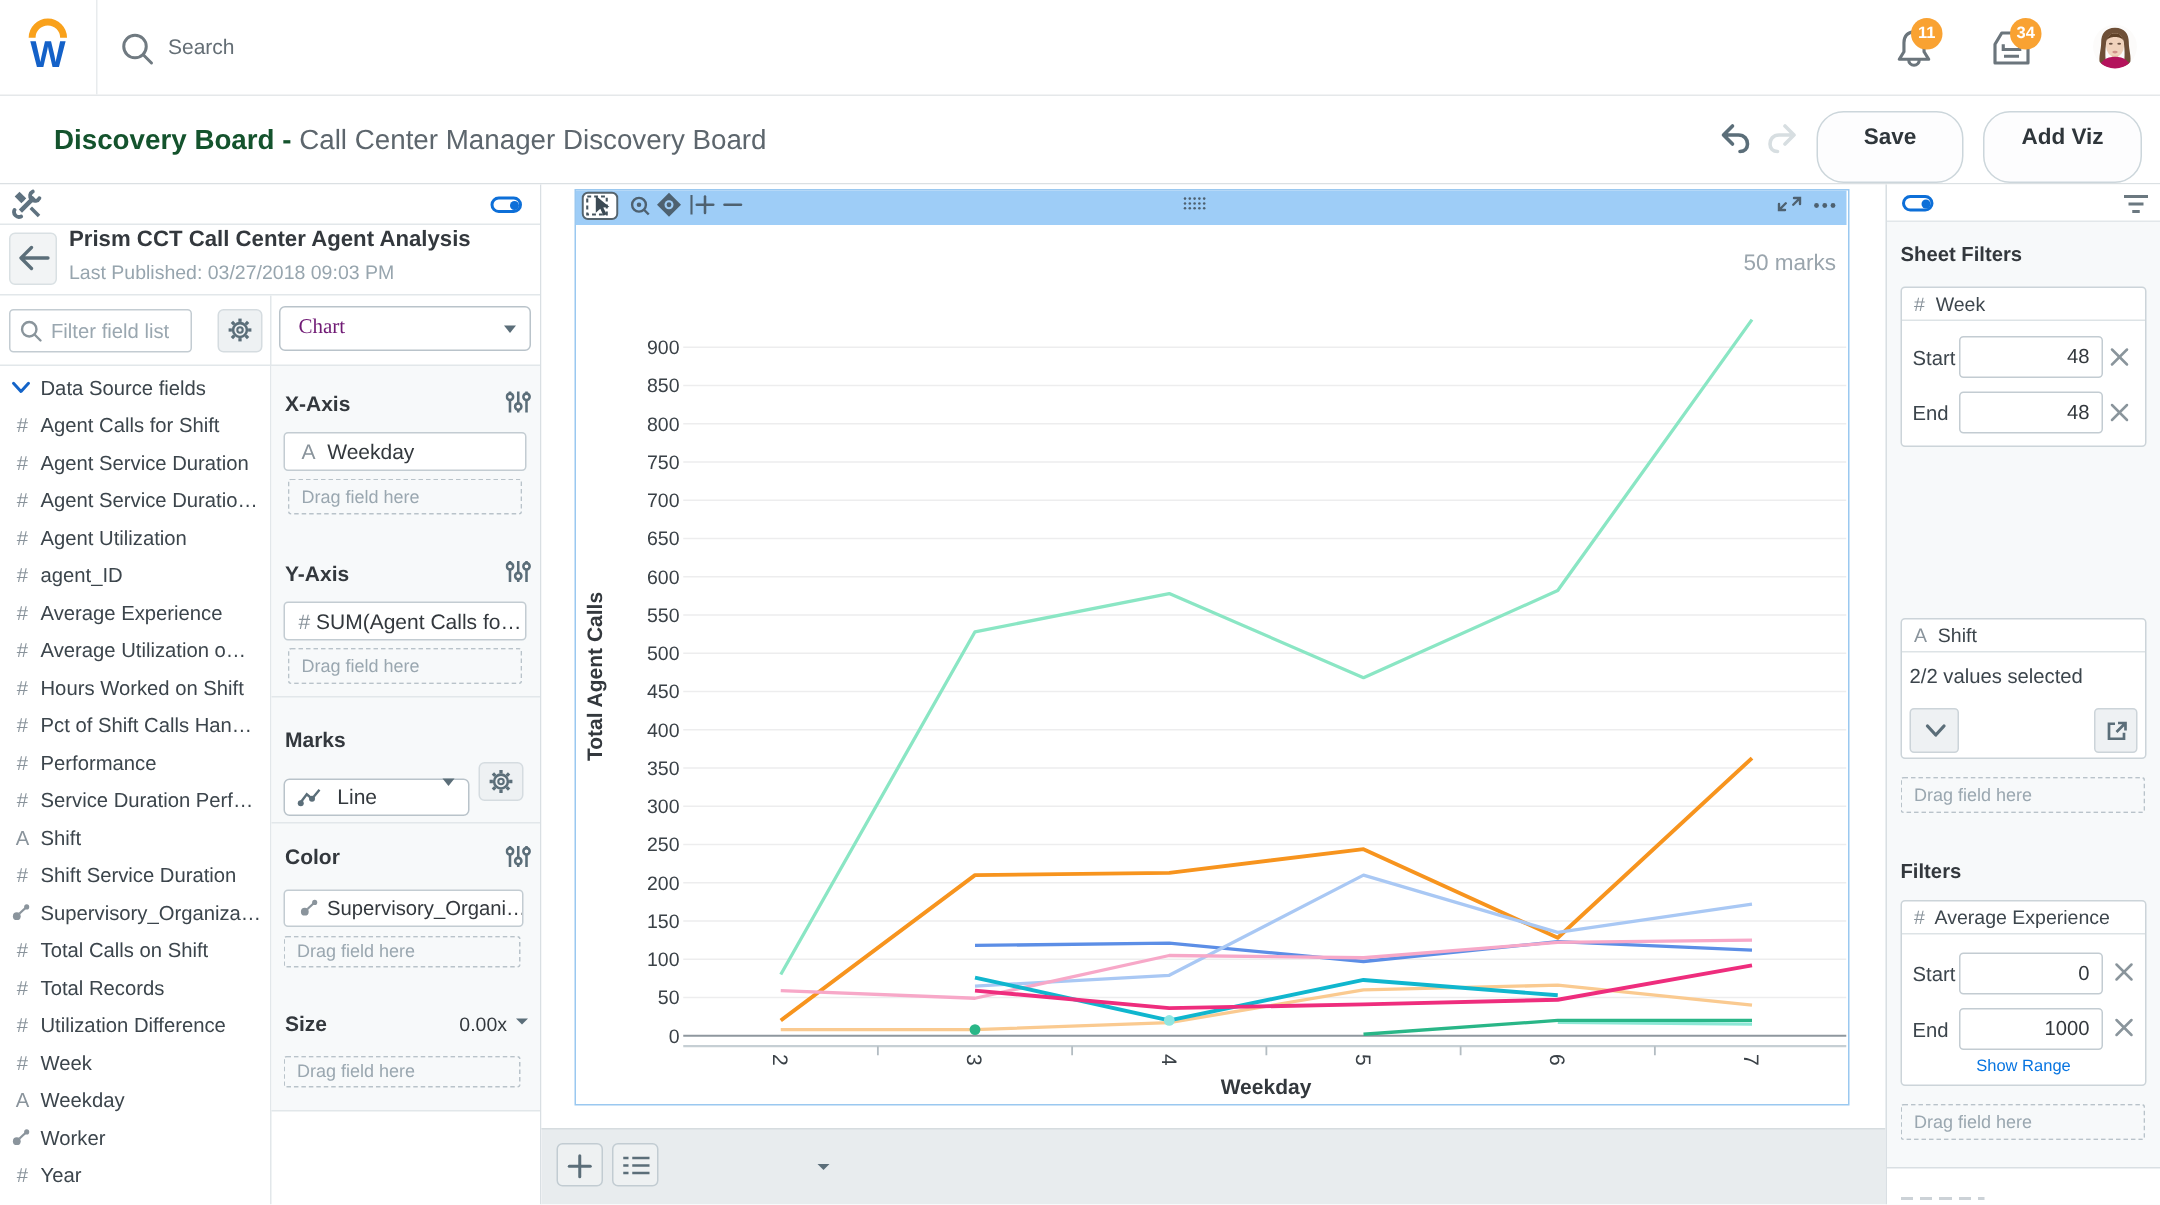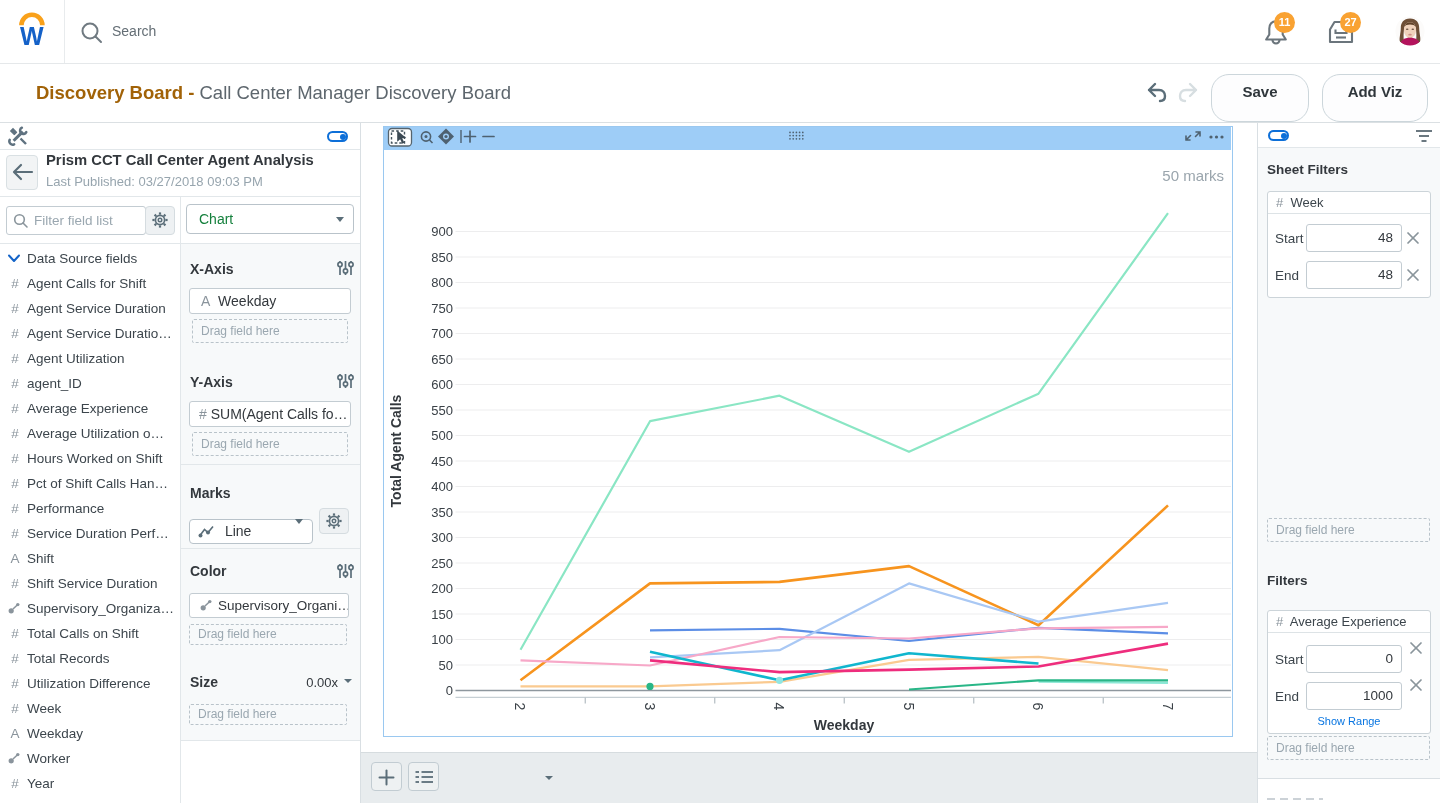--- a/index.html
+++ b/index.html
@@ -6,42 +6,42 @@
 .abs{position:absolute;}
 #page{position:relative;width:1440px;height:803px;}
 
 #topbar{left:0;top:0;width:1440px;height:64px;background:#fff;border-bottom:1px solid #e5e8ea;}
 #logodiv{left:64px;top:0;width:1px;height:63px;background:#e8ebed;}
 #searchtxt{left:112px;top:0;height:63px;line-height:63px;font-size:14px;color:#646e75;}
 .badge{position:absolute;width:21px;height:21px;border-radius:50%;background:#f9a232;color:#fff;font-size:11px;font-weight:bold;text-align:center;line-height:21px;}
 
 #titlebar{left:0;top:64px;width:1440px;height:59px;background:#fff;border-bottom:1px solid #dbe0e3;}
 #dbtitle{left:36px;top:0;height:58px;line-height:58px;font-size:18.5px;color:#5d666d;}
-#dbtitle b{color:#a16207;}
+#dbtitle b{color:#14532d;}
 .pill{position:absolute;top:74px;height:48px;border:1px solid #ccd6db;border-radius:18px;background:#fdfdfe;font-size:15px;font-weight:bold;color:#2f363b;text-align:center;line-height:34px;}
 
 #leftpanel{left:0;top:123px;width:361px;height:680px;background:#fff;border-right:1px solid #d9dfe3;}
 #lrow1{left:0;top:0;width:360px;height:27px;border-bottom:1px solid #e2e7ea;}
 #lrow2{left:0;top:27px;width:360px;height:47px;border-bottom:1px solid #e2e7ea;}
 .toggle{position:absolute;width:21px;height:11px;border:2px solid #0d6fd8;border-radius:6px;background:#fff;}
 .toggle i{position:absolute;right:0.5px;top:0.5px;width:6px;height:6px;border-radius:50%;background:#0d6fd8;}
 #backbtn{left:6px;top:32px;width:32px;height:35px;background:#f2f4f5;border:1px solid #d9e0e3;border-radius:4px;}
 #ltitle{left:46px;top:29px;font-size:14.8px;font-weight:bold;color:#33383d;}
 #lsub{left:46px;top:51px;font-size:13px;color:#97a5ae;}
-#fsearch{left:6px;top:83px;width:140px;height:29px;border:1px solid #c3ccd2;border-radius:3px;background:#fff;text-align:right;}
+#fsearch{left:6px;top:83px;width:122px;height:29px;border:1px solid #c3ccd2;border-radius:3px;background:#fff;text-align:right;}
 #fsearch span{position:absolute;left:27px;top:0;line-height:27px;font-size:13.5px;color:#9aa7b0;}
 #gearbtn{left:145px;top:83px;width:30px;height:29px;background:#eef1f3;border:1px solid #d5dce0;border-radius:4px;}
 #hdiv1{left:0;top:120px;width:360px;height:1px;background:#e2e7ea;}
 #vdiv1{left:180px;top:74px;width:1px;height:606px;background:#e2e7ea;}
 .frow{position:absolute;left:0;height:25px;line-height:25px;font-size:13.5px;color:#3c454c;white-space:nowrap;}
 .frow .fi{position:absolute;left:8px;top:0;width:14px;height:25px;line-height:25px;text-align:center;color:#8a949c;font-size:13.5px;}
 .frow .ft{position:absolute;left:27px;top:0;}
 
 #cfgbg{left:181px;top:121px;width:179px;height:496px;background:#f7f9fa;}
-#chartdd{left:186px;top:81px;width:168px;height:30px;border:1px solid #b9c3ca;border-radius:4px;background:#fff;font-size:14px;color:#15803d;line-height:28px;text-indent:12px;}
+#chartdd{left:186px;top:81px;width:168px;height:30px;border:1px solid #b9c3ca;border-radius:4px;background:#fff;font-size:14px;color:#701a75;line-height:28px;text-indent:12px;font-family:Liberation Serif, serif;}
 .caret{position:absolute;width:0;height:0;border-left:4.5px solid transparent;border-right:4.5px solid transparent;border-top:5px solid #5b6e79;}
 .sechead{position:absolute;font-size:14px;font-weight:bold;color:#33383d;}
 .finput{position:absolute;background:#fff;border:1px solid #c3ccd2;border-radius:3px;font-size:14px;color:#33383d;white-space:nowrap;overflow:hidden;}
 .finput .ico{color:#8a949c;}
 .dragbox{position:absolute;border:1px dashed #b9c3ca;border-radius:2px;font-size:12px;color:#9aa7b0;text-indent:8px;}
 .hline{position:absolute;height:1px;background:#e2e7ea;}
 
 #center{left:361px;top:123px;width:896px;height:680px;background:#fff;}
 #panel{left:22px;top:3px;width:850px;height:611px;border:1.5px solid #9ac8f0;background:#fff;}
 #ptoolbar{left:0;top:0;width:847px;height:22.5px;background:#9ecdf7;}
@@ -107,21 +107,21 @@
 <svg class="abs" style="left:1263px;top:18px" width="26" height="28">
       <path d="M13,3.2 C8.8,3.2 6.3,6.2 6.3,10.5 L6.3,16.5 L3.2,21.5 L22.8,21.5 L19.7,16.5 L19.7,10.5 C19.7,6.2 17.2,3.2 13,3.2 Z" fill="none" stroke="#6b757c" stroke-width="2.1" stroke-linejoin="round"></path>
       <path d="M9.5,22 a3.5,3.5 0 0 0 7,0" fill="none" stroke="#6b757c" stroke-width="2.1"></path>
     </svg>
 <div class="badge abs" style="left:1274px;top:12px;">11</div>
 <svg class="abs" style="left:1328px;top:20px" width="27" height="24">
       <path d="M2,9.5 L6.5,2 L20,2 L24,9.5 L24,22 L2,22 Z" fill="none" stroke="#6b757c" stroke-width="2.1" stroke-linejoin="round"></path>
       <path d="M7.5,9.5 L7.5,13 L18.5,13 L18.5,9.5" fill="none" stroke="#6b757c" stroke-width="2.1"></path>
       <line x1="8" y1="17.5" x2="18" y2="17.5" stroke="#6b757c" stroke-width="2.1"></line>
     </svg>
-<div class="badge abs" style="left:1340px;top:12px;">27</div>
+<div class="badge abs" style="left:1340px;top:12px;">34</div>
 <svg class="abs" style="left:1395px;top:16px" width="30" height="30">
 <defs>
         <clipPath id="av">
           <circle cx="15" cy="15" r="14.6"></circle>
         </clipPath>
       </defs>
 <g clip-path="url(#av)">
         <rect width="30" height="30" fill="#fcfbfa"></rect>
 <path d="M15,2.5 C8.5,2.5 5.8,6.8 5.8,12 C5.8,17.5 3.8,22 5,26.5 L9.4,28.5 C8.2,22.5 8.4,15 9.6,11 C10.8,7.2 19.2,7.2 20.4,11 C21.6,15 21.8,22.5 20.6,28.5 L25,26.5 C26.2,22 24.2,17.5 24.2,12 C24.2,6.8 21.5,2.5 15,2.5 Z" fill="#6e4f37"></path>
 <ellipse cx="15" cy="14" rx="6.1" ry="8" fill="#f0d2bc"></ellipse>
@@ -482,23 +482,34 @@
   <div class="rinput" style="top:32px;">48</div>
   <div class="rlabel" style="top:76px;">End</div>
   <div class="rinput" style="top:69px;">48</div>
 </div>
 <svg class="abs" style="left:148px;top:108px" width="14" height="14">
         <use href="#xic"></use>
       </svg>
 <svg class="abs" style="left:148px;top:145px" width="14" height="14">
         <use href="#xic"></use>
       </svg>
+<div class="rbox abs" style="top:289px;height:94px;">
+  <div class="rbhead"><span class="ico" style="color:#8a949c;margin-left:8px;">A</span>&nbsp; Shift</div>
+  <div class="rlabel" style="top:30px;left:5px;">2/2 values selected</div>
+  <div class="sqbtn" style="left:5px;top:59px;"><svg style="margin:9px 0 0 9px" width="16" height="11">
+            <path d="M2,2 L7.5,8 L13,2" fill="none" stroke="#5b6e79" stroke-width="2.2" stroke-linecap="round" stroke-linejoin="round"></path>
+          </svg></div>
+  <div class="sqbtn" style="left:128px;top:59px;width:29px;"><svg style="margin:7px 0 0 7px" width="15" height="15">
+            <path d="M6,2.5 L2,2.5 L2,12.5 L12,12.5 L12,8.5" fill="none" stroke="#5b6e79" stroke-width="1.8"></path>
+            <path d="M8,2 L13,2 L13,7 M12.5,2.5 L7,8" fill="none" stroke="#5b6e79" stroke-width="1.8"></path>
+          </svg></div>
+</div>
 <div class="dragbox abs" style="left:9px;top:394.5px;width:163px;height:24px;line-height:22px;">Drag field here</div>
 <div class="rhead abs" style="top:450px;">Filters</div>
-<div class="rbox abs" style="top:487px;height:124px;">
+<div class="rbox abs" style="top:477px;height:124px;">
   <div class="rbhead"><span class="ico" style="color:#8a949c;margin-left:8px;">#</span>&nbsp; Average Experience</div>
   <div class="rlabel" style="top:41px;">Start</div>
   <div class="rinput" style="top:34px;">0</div>
   <div class="rlabel" style="top:78px;">End</div>
   <div class="rinput" style="top:71px;">1000</div>
   <div class="abs" style="left:0;top:104px;width:162px;text-align:center;font-size:11px;color:#0875e1;">Show Range</div>
 </div>
 <svg class="abs" style="left:151px;top:518px" width="14" height="14">
         <use href="#xic"></use>
       </svg>

